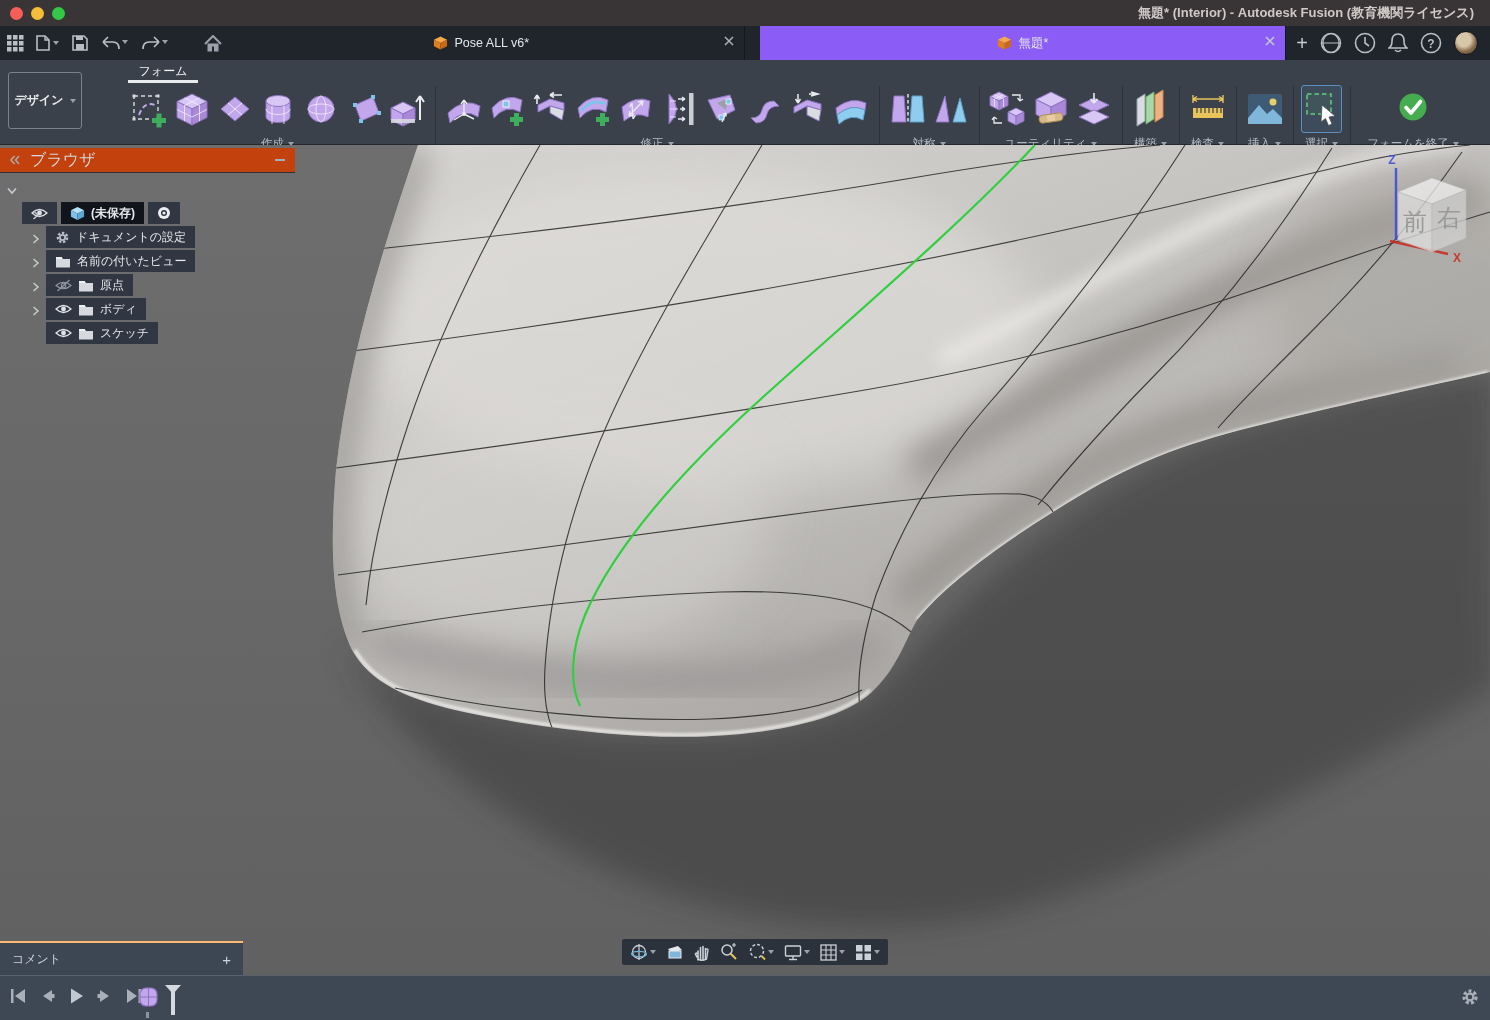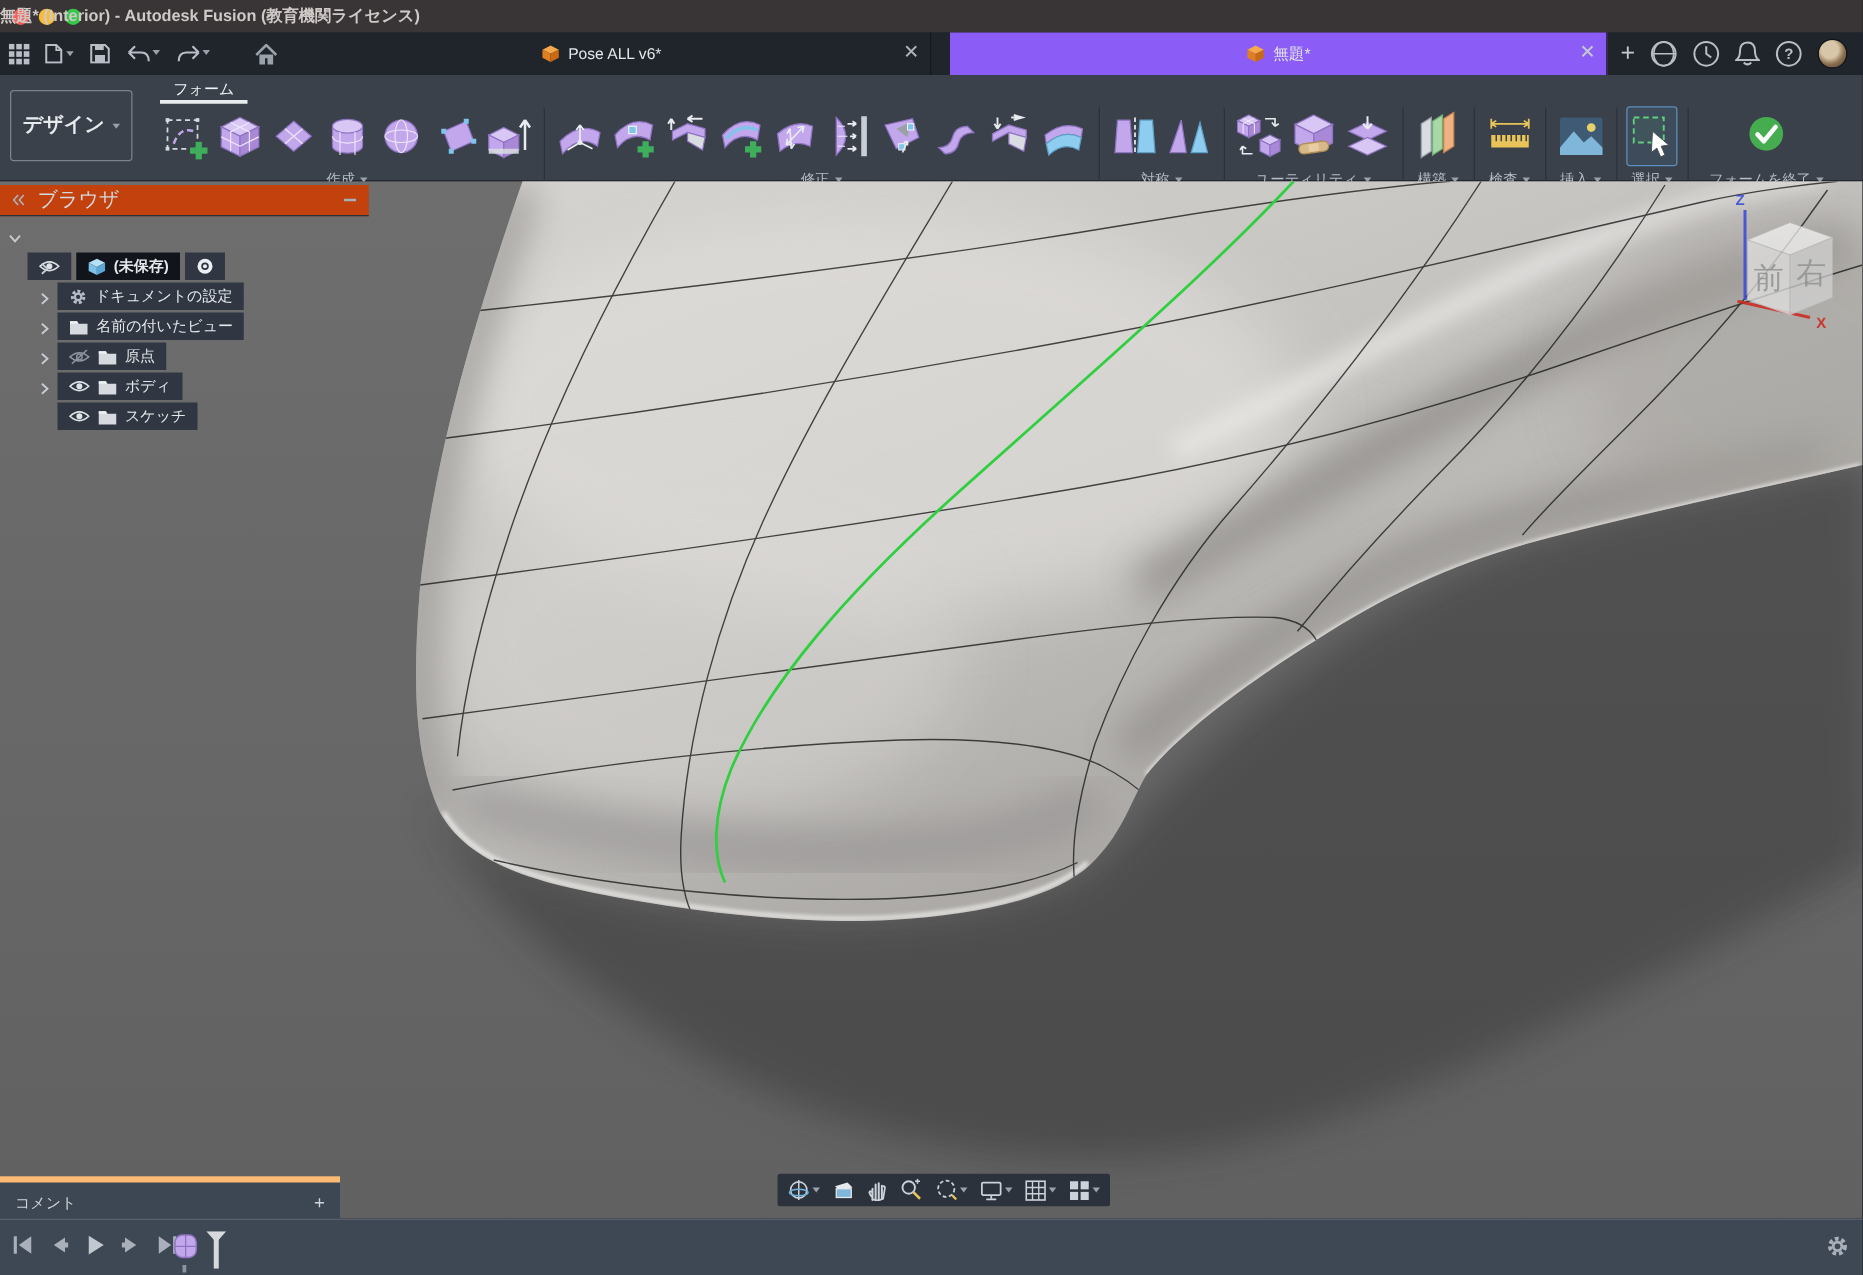--- a/index.html
+++ b/index.html
@@ -3,39 +3,39 @@
 <meta charset="utf-8">
 <style>
   * { margin:0; padding:0; box-sizing:border-box; }
   html,body { width:1490px; height:1020px; overflow:hidden; background:#20252c;
               font-family:"Liberation Sans","DejaVu Sans",sans-serif; }
   .titlebar { position:absolute; left:0; top:0; width:1490px; height:26px; background:#393536;
               display:flex; align-items:center; }
   .traffic { display:flex; gap:8px; margin-left:10px; }
   .traffic span { width:13px; height:13px; border-radius:50%; display:block; }
   .tl-red{background:#f55f57;} .tl-yellow{background:#f6bd3b;} .tl-green{background:#34c748;}
-  .win-title { position:absolute; left:0; right:16px; text-align:left; color:#cfc9c7; font-size:13px; font-weight:bold; }
+  .win-title { position:absolute; left:0; right:16px; text-align:right; color:#cfc9c7; font-size:13px; font-weight:bold; }
 
   .tabbar { position:absolute; left:0; top:26px; width:1490px; height:34px; background:#20252c;
             display:flex; align-items:center; }
   .appicons { display:flex; align-items:center; gap:6px; padding-left:4px; width:218px; flex:none; }
   .appbtn { display:flex; align-items:center; justify-content:center; height:28px; padding:0 3px; }
   .tabs { flex:1; display:flex; height:34px;gap:15px; }
   .tab { flex:1; display:flex; align-items:center; justify-content:center; gap:7px; color:#e4e7ea;
          font-size:12.5px; position:relative; border-right:1px solid #14181d; }
   .tab.active { background:#8b5cf6; }
   .tab .closer { position:absolute; right:10px; top:10px; }
   .tabbar-right { display:flex; align-items:center; gap:12px; padding:0 12px 0 10px; flex:none; }
   .avatar { width:24px; height:24px; border-radius:50%; background:radial-gradient(circle at 40% 35%, #d8c6a8 0 35%, #8a6f50 60%, #4c3b28 100%); border:1px solid #11151a;}
 
   .toolbar { position:absolute; left:0; top:60px; width:1490px; height:85px; background:#3a414a;
              border-bottom:1px solid #23282f; }
-  .ws-btn { position:absolute; left:8px; top:12px; width:98px; height:57px; border:1px solid #7c828b;
+  .ws-btn { position:absolute; left:8px; top:12px; width:74px; height:57px; border:1px solid #7c828b;
             border-radius:3px; display:flex; align-items:center; justify-content:center; gap:6px;
-            color:#e7eaed; font-size:16px; font-weight:bold; background:transparent; }
+            color:#e7eaed; font-size:12px; font-weight:bold; background:transparent; }
   .ctx-tab { position:absolute; left:128px; top:3px; width:70px; text-align:center; color:#f2f4f6; font-size:12px; }
   .ctx-underline { position:absolute; left:128px; top:20px; width:70px; height:3px; background:#e9ecef; }
   .ribbon { position:absolute; left:120px; top:24px; right:0; height:60px; display:flex; align-items:flex-start; }
   .group { display:flex; flex-direction:column; align-items:center; padding:0 8px; position:relative; }
   .group + .group::before { content:""; position:absolute; left:0; top:2px; height:66px; width:1px; background:#2c323b; }
   .group-icons { display:flex; align-items:center; height:50px; gap:2px; }
   .tbtn { width:41px; height:48px; display:flex; align-items:center; justify-content:center; border-radius:3px; }
   .tbtn.active-tool { border:1px solid #5c8fc0; background:rgba(90,140,190,.14); }
   .group-label { margin-top:2px; font-size:11.5px; color:#b6bcc4; display:flex; align-items:center; gap:4px; white-space:nowrap; }
   .caret { width:0; height:0; border-left:3.5px solid transparent; border-right:3.5px solid transparent;
@@ -48,22 +48,22 @@
                   font-size:16px; padding:0 10px; gap:10px; border-bottom:1px solid #2c323c; }
   .browser-head .grow { flex:1; }
   .tree { padding:6px 0 0 6px; }
   .trow { display:flex; align-items:center; height:24px; gap:4px; }
   .chip { display:flex; align-items:center; gap:6px; background:rgba(43,51,63,.92); height:22px;
           padding:0 9px; color:#e6e9ec; font-size:12px;margin-top:44px; }
   .chip.dark { background:rgba(13,17,23,.95); }
   .indent1 { margin-left:24px; }
   .chev { width:12px; display:flex; justify-content:center; }
 
-  .comments { position:absolute; left:0; top:941px; width:272px; height:25px; background:#3d4653;
-              border-top:5px solid #fdba74; border-bottom:1px solid #2c323c;
+  .comments { position:absolute; left:0; top:941px; width:243px; height:25px; background:#3d4653;
+              border-top:2px solid #fdba74; border-bottom:1px solid #2c323c;
               display:flex; align-items:center; color:#cfd4d9; font-size:12px; padding:16px 12px; }
   .comments .grow { flex:1; }
   .comments .plus { color:#cfd4d9; font-size:15px; }
 
   .navbar { position:absolute; left:622px; top:939px; height:26px; background:rgba(40,47,57,.95);
             border-radius:2px; display:flex; align-items:center; padding:0 6px; gap:6px; }
   .navbtn { display:flex; align-items:center; gap:2px; padding:1px 2px; }
 
   .timeline { position:absolute; left:0; top:975px; width:1490px; height:45px; background:#3e4754;
               border-top:1px solid #59606b; }

